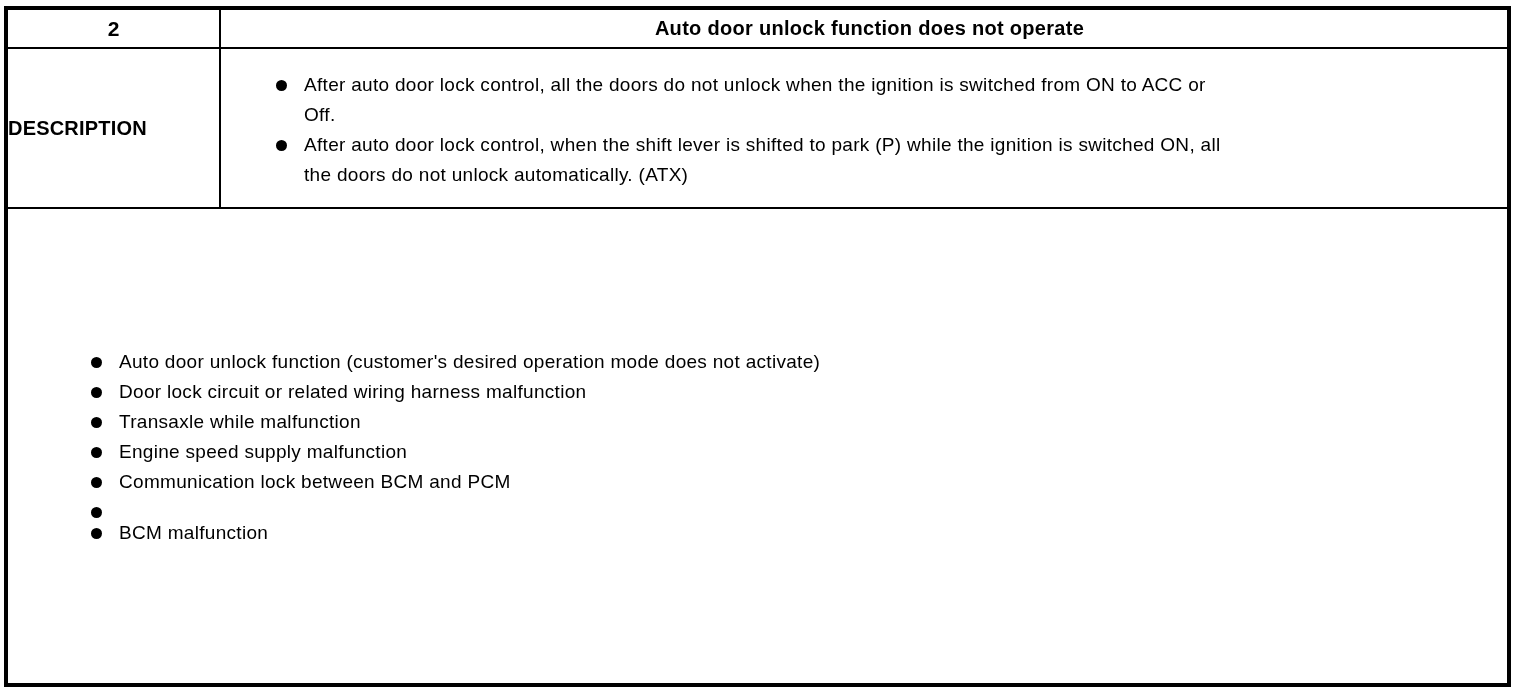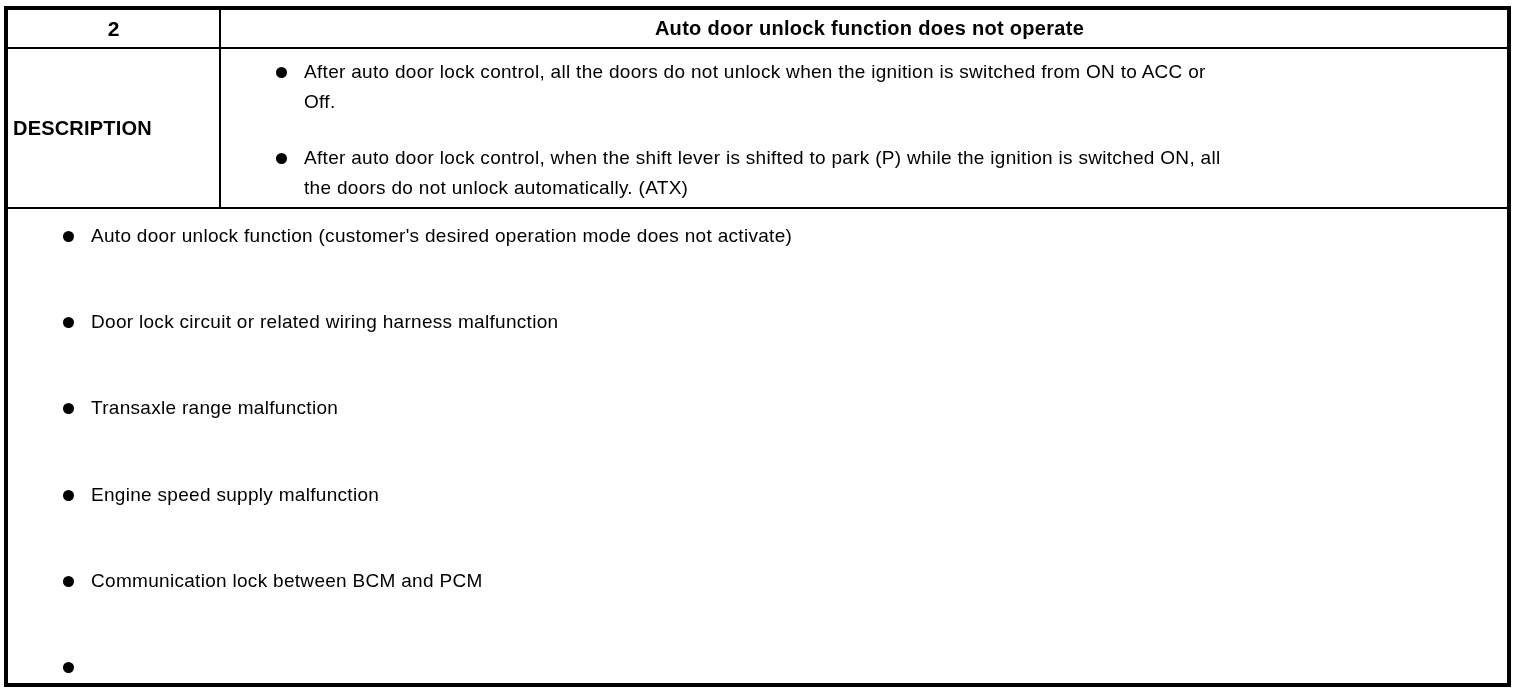--- a/index.html
+++ b/index.html
@@ -64,38 +64,38 @@
     justify-content: center;
     font-weight: bold;
     font-size: 20px;
     letter-spacing: 0.3px;
     padding-left: 11px;
   }
   .row-label {
     font-weight: bold;
     font-size: 20px;
     line-height: 26px;
-    padding-left: 5px;
     white-space: pre-line;
     letter-spacing: 0.2px;
   }
   ul.bullet-list {
     list-style: none;
     margin: 0;
     height: 100%;
     box-sizing: border-box;
     display: flex;
     flex-direction: column;
-    justify-content: space-between;
+    justify-content: center;
   }
   ul.desc-list {
     padding: 8px 18px 4px 55px;
   }
   ul.cause-list {
     padding: 12px 18px 10px 55px;
+    margin-left: 28px;
   }
   li.bullet-item {
     display: flex;
     flex-direction: row;
     gap: 17px;
   }
   .bullet-dot {
     flex: 0 0 11px;
     width: 11px;
     height: 11px;
@@ -152,35 +152,39 @@
           </li>
 
           <li class="bullet-item">
             <span class="bullet-dot"></span>
             <span class="bullet-text">Door lock circuit or related wiring harness malfunction</span>
           </li>
 
 
           <li class="bullet-item">
             <span class="bullet-dot"></span>
-            <span class="bullet-text">Transaxle range malfunction</span>
+            <span class="bullet-text">Transaxle while malfunction</span>
           </li>
 
           <li class="bullet-item">
             <span class="bullet-dot"></span>
             <span class="bullet-text">Engine speed supply malfunction</span>
           </li>
 
 
           <li class="bullet-item">
             <span class="bullet-dot"></span>
             <span class="bullet-text">Communication lock between BCM and PCM</span>
           </li>
 
           <li class="bullet-item">
             <span class="bullet-dot"></span>
           </li>
 
+          <li class="bullet-item">
+            <span class="bullet-dot"></span>
+            <span class="bullet-text">BCM malfunction</span>
+          </li>
         </ul>
     </div>
   </div>
 
 </div>
 
 </body></html>

